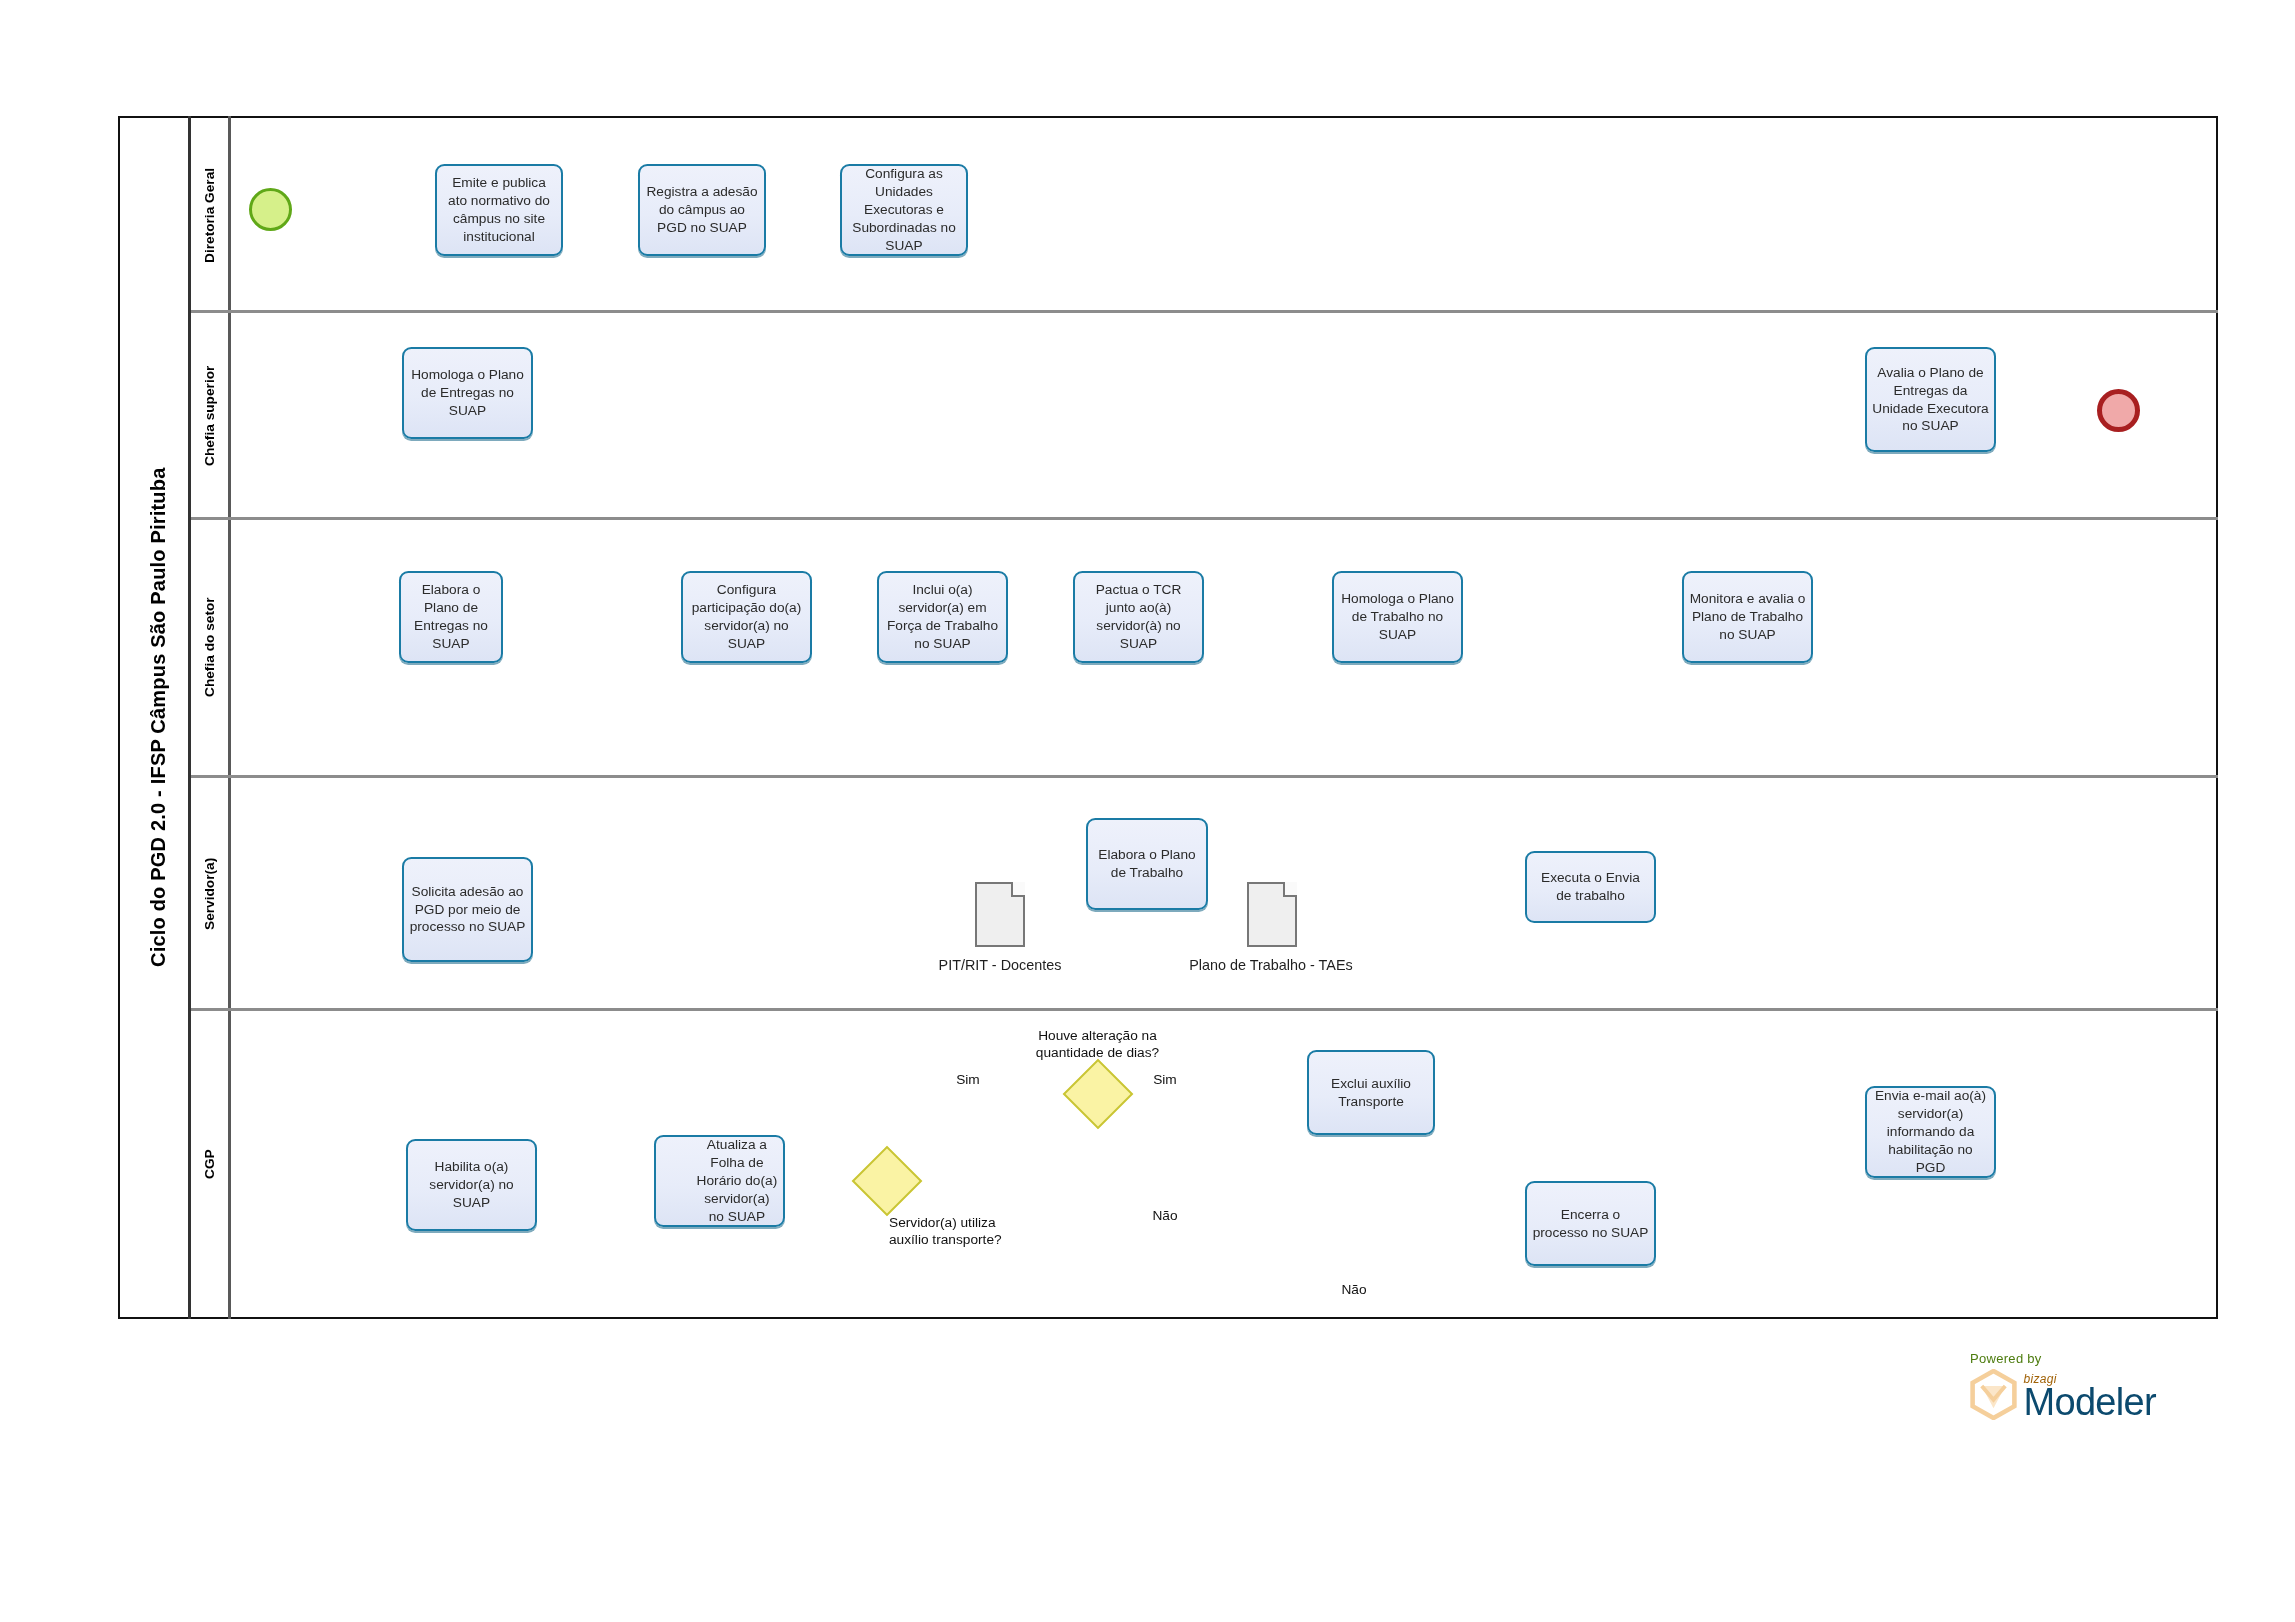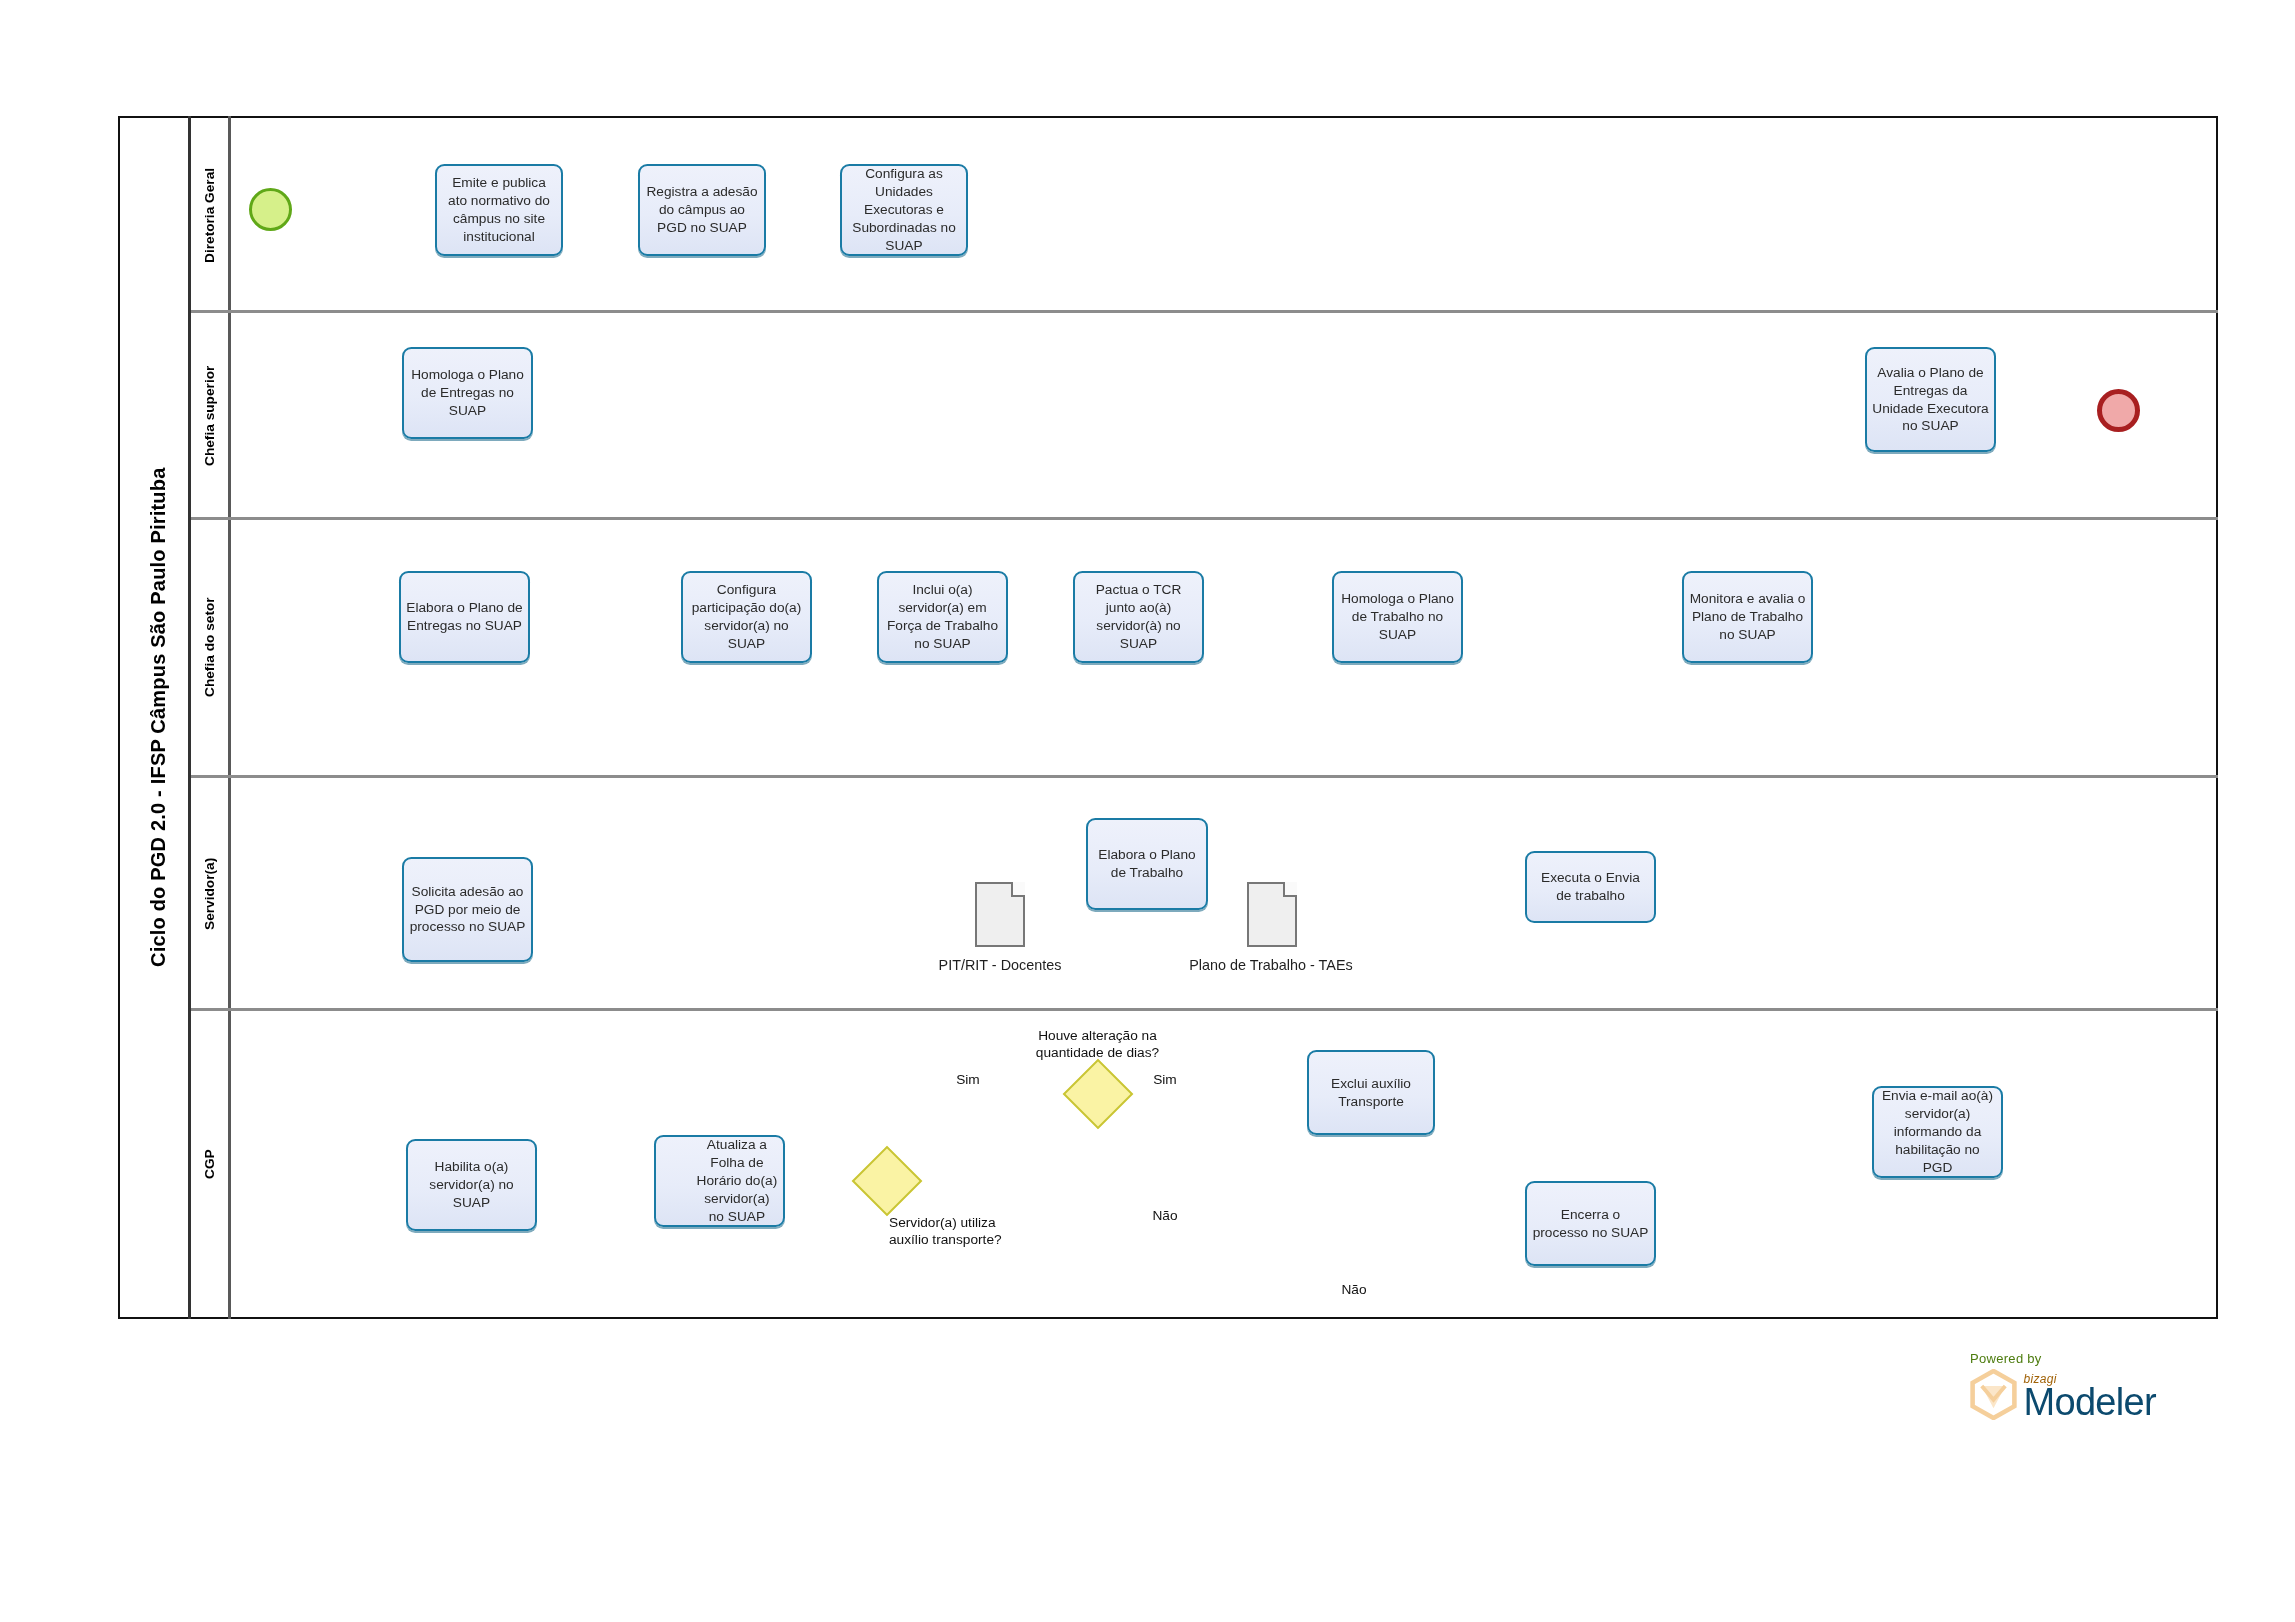--- a/index.html
+++ b/index.html
@@ -163,36 +163,36 @@
   <div class="event start" style="left:249px;top:188px;width:43px;height:43px;"></div>
   <div class="event end" style="left:2097px;top:389px;width:43px;height:43px;"></div>
 
   <div class="task" style="left:435px;top:164px;width:128px;height:92px;">Emite e publica ato normativo do câmpus no site institucional</div>
   <div class="task" style="left:638px;top:164px;width:128px;height:92px;">Registra a adesão do câmpus ao PGD no SUAP</div>
   <div class="task" style="left:840px;top:164px;width:128px;height:92px;">Configura as Unidades Executoras e Subordinadas no SUAP</div>
 
   <div class="task" style="left:402px;top:347px;width:131px;height:92px;">Homologa o Plano de Entregas no SUAP</div>
   <div class="task" style="left:1865px;top:347px;width:131px;height:105px;">Avalia o Plano de Entregas da Unidade Executora no SUAP</div>
 
-  <div class="task" style="left:399px;top:571px;width:131px;height:92px;">Elabora o Plano de Entregas no SUAP</div>
+  <div class="task" style="left:399px;top:571px;width:104px;height:92px;">Elabora o Plano de Entregas no SUAP</div>
   <div class="task" style="left:681px;top:571px;width:131px;height:92px;">Configura participação do(a) servidor(a) no SUAP</div>
   <div class="task" style="left:877px;top:571px;width:131px;height:92px;">Inclui o(a) servidor(a) em Força de Trabalho no SUAP</div>
   <div class="task" style="left:1073px;top:571px;width:131px;height:92px;">Pactua o TCR junto ao(à) servidor(à) no SUAP</div>
   <div class="task" style="left:1332px;top:571px;width:131px;height:92px;">Homologa o Plano de Trabalho no SUAP</div>
   <div class="task" style="left:1682px;top:571px;width:131px;height:92px;">Monitora e avalia o Plano de Trabalho no SUAP</div>
 
   <div class="task" style="left:402px;top:857px;width:131px;height:105px;">Solicita adesão ao PGD por meio de processo no SUAP</div>
   <div class="task" style="left:1086px;top:818px;width:122px;height:92px;">Elabora o Plano de Trabalho</div>
   <div class="task flat" style="left:1525px;top:851px;width:131px;height:72px;">Executa o Envia de trabalho</div>
 
   <div class="task" style="left:406px;top:1139px;width:131px;height:92px;">Habilita o(a) servidor(a) no SUAP</div>
   <div class="task" style="left:654px;top:1135px;width:131px;height:92px;padding-left:40px;">Atualiza a Folha de Horário do(a) servidor(a) no SUAP</div>
   <div class="task" style="left:1307px;top:1050px;width:128px;height:85px;">Exclui auxílio Transporte</div>
   <div class="task" style="left:1525px;top:1181px;width:131px;height:85px;">Encerra o processo no SUAP</div>
-  <div class="task" style="left:1865px;top:1086px;width:131px;height:92px;margin-left:7px;">Envia e-mail ao(à) servidor(a) informando da habilitação no PGD</div>
+  <div class="task" style="left:1865px;top:1086px;width:131px;height:92px;">Envia e-mail ao(à) servidor(a) informando da habilitação no PGD</div>
 
   <div class="gw" style="left:862px;top:1156px;width:50px;height:50px;"></div>
   <div class="flab" style="left:889px;top:1214px;width:183px;text-align:left;">Servidor(a) utiliza
 auxílio transporte?</div>
 
   <div class="gw" style="left:1073px;top:1069px;width:50px;height:50px;"></div>
   <div class="flab" style="left:1006px;top:1027px;width:183px;">Houve alteração na
 quantidade de dias?</div>
 
   <div class="dataobj" style="left:975px;top:882px;width:50px;height:65px;">

